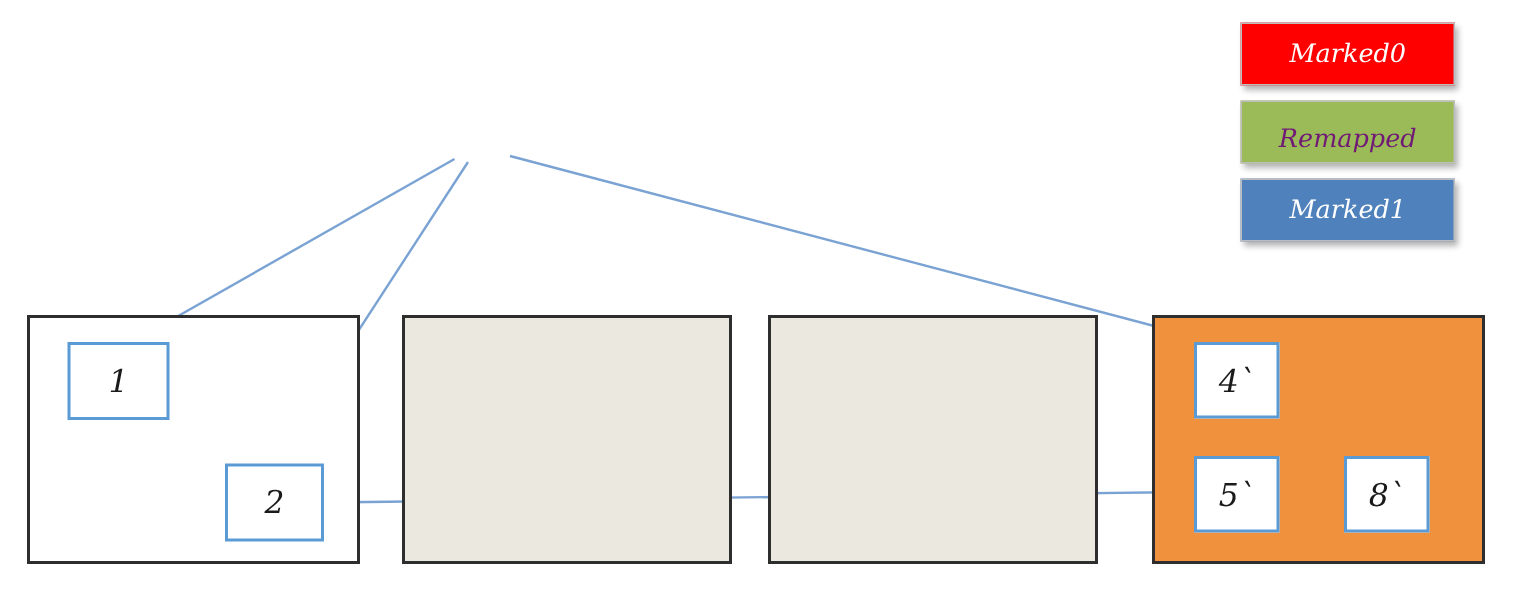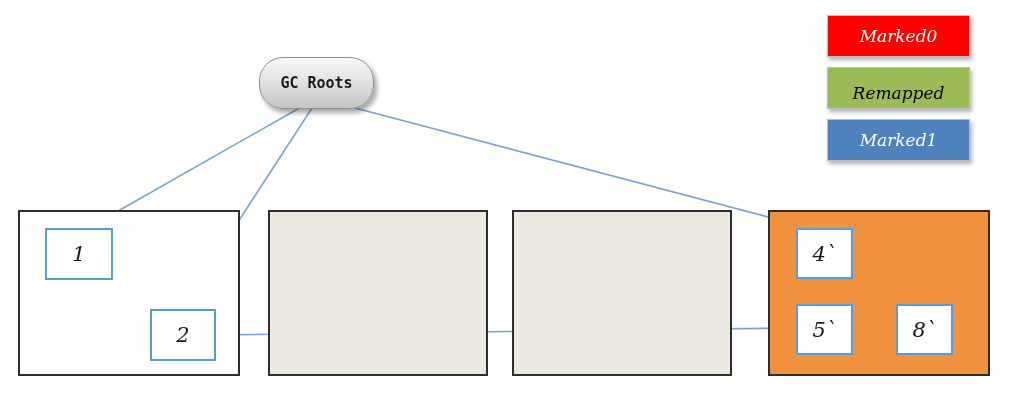--- a/index.html
+++ b/index.html
@@ -93,30 +93,27 @@
       </marker>
     </defs>
     <line x1="303" y1="106" x2="90" y2="227" stroke-width="1.6" marker-end="url(#arrowhead)" stroke="#7aa3d4"></line>
     <line x1="312" y1="108" x2="184" y2="305" stroke-width="1.6" marker-end="url(#arrowhead)" stroke="#7aa3d4"></line>
     <line x1="340" y1="104" x2="806" y2="227" stroke-width="1.6" marker-end="url(#arrowhead)" stroke="#7aa3d4"></line>
     <line x1="218" y1="335" x2="792" y2="328" stroke-width="1.6" marker-end="url(#arrowhead)" stroke="#7aa3d4"></line>
     <line x1="824" y1="281" x2="824" y2="301" stroke-width="1.6" marker-end="url(#arrowhead)" stroke="#7aa3d4"></line>
     <line x1="855" y1="330" x2="892" y2="330" stroke-width="1.6" marker-end="url(#arrowhead)" stroke="#7aa3d4"></line>
   </svg>
 
-  <div class="gc-roots">
-    <span>GC Roots</span>
-  </div>
 
   <div>
     <div class="legend-item" style="top: 15px; background-color: rgb(254, 0, 0);">
       <span style="color: #ffffff;">Marked0</span>
     </div>
     <div class="legend-item" style="top: 67px; background-color: rgb(155, 187, 89);">
-      <span style="color: #000000; margin-top: 10px;">Remapped</span>
+      <span style="color: #701a75; margin-top: 10px;">Remapped</span>
     </div>
     <div class="legend-item" style="top: 119px; background-color: rgb(79, 129, 189); align-items: center;">
       <span style="color: rgb(255, 255, 255);">Marked1</span>
     </div>
   </div>
 
   <div class="region" style="left: 18px; width: 222px; background-color: rgb(255, 255, 255);"></div>
   <div class="region" style="left: 268px; width: 220px; background-color: rgb(234, 232, 223);"></div>
   <div class="region" style="left: 512px; width: 220px; background-color: rgb(234, 232, 223);"></div>
   <div class="region" style="left: 768px; width: 222px; background-color: rgb(240, 146, 61);"></div>

